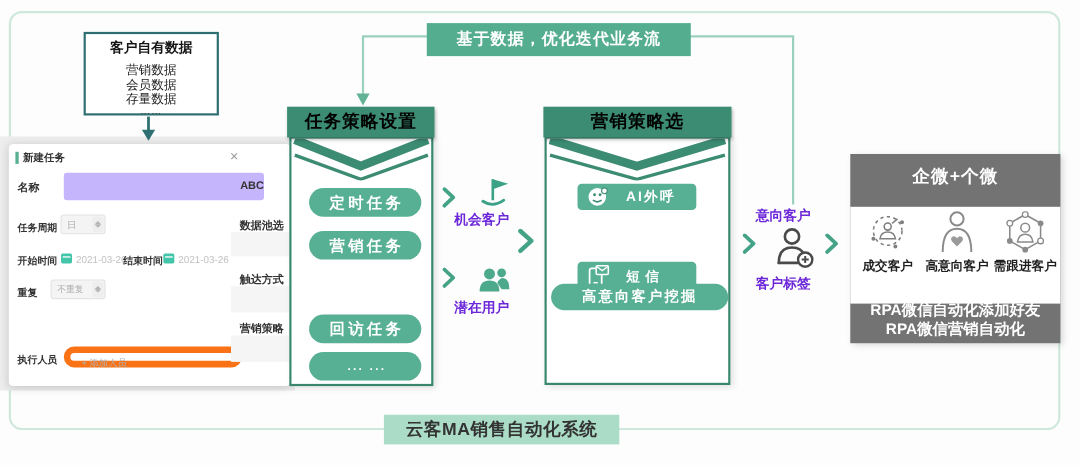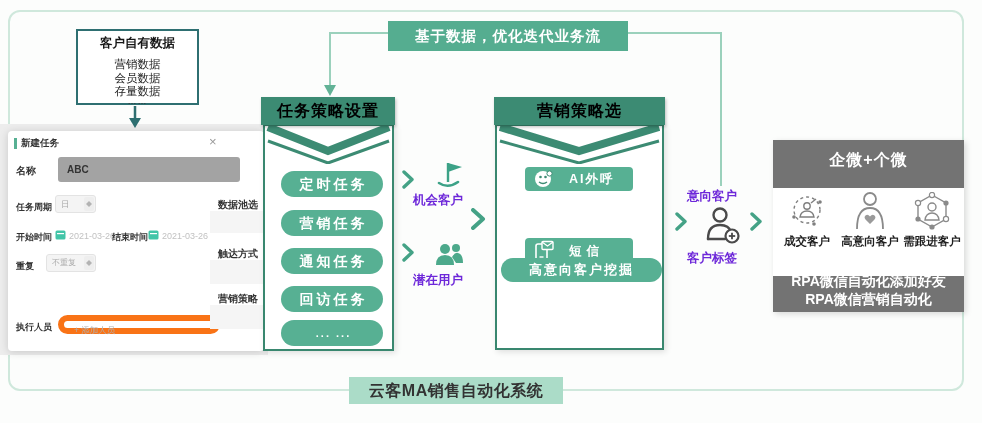--- a/index.html
+++ b/index.html
@@ -23,21 +23,21 @@
   #own-data .it { text-align:center; font-size:11.5px; line-height:13.5px; color:#222; }
   #own-data .dots { position:absolute; bottom:-3px; width:100%; text-align:center; font-size:9px; color:#333; letter-spacing:1px; }
 
   
   #dialog { left:8px; top:131px; width:256px; height:220px; background:#fff; border-radius:4px;
             box-shadow:0 1px 8px rgba(0,0,0,.16); z-index:4; }
   #dialog .bar { position:absolute; left:6px; top:7px; width:3px; height:11px; background:#57b093; }
   #dialog .dtitle { position:absolute; left:13px; top:6px; font-size:9.5px; font-weight:bold; color:#333; }
   #dialog .close { position:absolute; left:201px; top:3px; font-size:13px; color:#999; cursor:default; }
   .flabel { position:absolute; font-size:9px; font-weight:bold; color:#333; }
-  .finput { position:absolute; background:#a3a3a3; border-radius:3px; font-size:10px; color:#333; }
+  .finput { position:absolute; background:#c4b5fd; border-radius:3px; font-size:10px; color:#333;text-align:right; }
   .fselect { position:absolute; background:#f4f4f4; border:1px solid #e3e3e3; border-radius:3px; font-size:8.5px; color:#aaa; }
   .fselect .sv { display:block; padding-left:5px; line-height:16px; }
   .spin { position:absolute; right:1px; top:1px; bottom:1px; width:10px; background:#eee; border-radius:2px; }
   .spin .u { position:absolute; left:2px; top:4px; width:0; height:0; border-left:3px solid transparent; border-right:3px solid transparent; border-bottom:3px solid #b3b3b3; }
   .spin .d { position:absolute; left:2px; bottom:4px; width:0; height:0; border-left:3px solid transparent; border-right:3px solid transparent; border-top:3px solid #b3b3b3; }
   .dateval { position:absolute; font-size:9px; color:#c2c2c2; }
   .rbox { position:absolute; background:#f5f5f5; }
 
   
   .hdr { position:absolute; background:#3c8b73; color:#000000; font-weight:bold; font-size:16px; text-align:center;
@@ -152,21 +152,20 @@
   </div>
 
   <div class="hdr" style="left:261px; top:97px; width:134px; height:28px; line-height:28px;">任务策略设置</div>
   <div class="panel-body" style="left:263px; top:124px; width:131px; height:227px;">
     <svg class="decor" viewBox="0 0 127 38" preserveAspectRatio="none">
       <path d="M3,1 L63,25 L124,1" fill="none" stroke="#3c8b73" stroke-width="8"></path>
       <path d="M3,15 L63,37 L124,15" fill="none" stroke="#3c8b73" stroke-width="3"></path>
     </svg>
     <div class="pill task" style="top:45px;">定时任务</div>
     <div class="pill task" style="top:84px;">营销任务</div>
-    <div class="pill task" style="top:122px;">通知任务</div>
     <div class="pill task" style="top:160px;">回访任务</div>
     <div class="pill task dots5" style="top:194px;">... ...</div>
   </div>
 
   <svg class="chev" style="left:402px; top:170px;" width="13" height="19">
     <path d="M2,2 L10,9.5 L2,17" fill="none" stroke="#44a286" stroke-width="3.4" stroke-linecap="round" stroke-linejoin="round"></path>
     </svg>
   <svg class="chev" style="left:436px; top:160px;" width="28" height="30" viewBox="0 0 28 30">
     <line x1="12" y1="3" x2="12" y2="22" stroke="#3ca287" stroke-width="2.4"></line>
     <path d="M12,3 L26,7 L12,12 Z" fill="#3ca287"></path>

